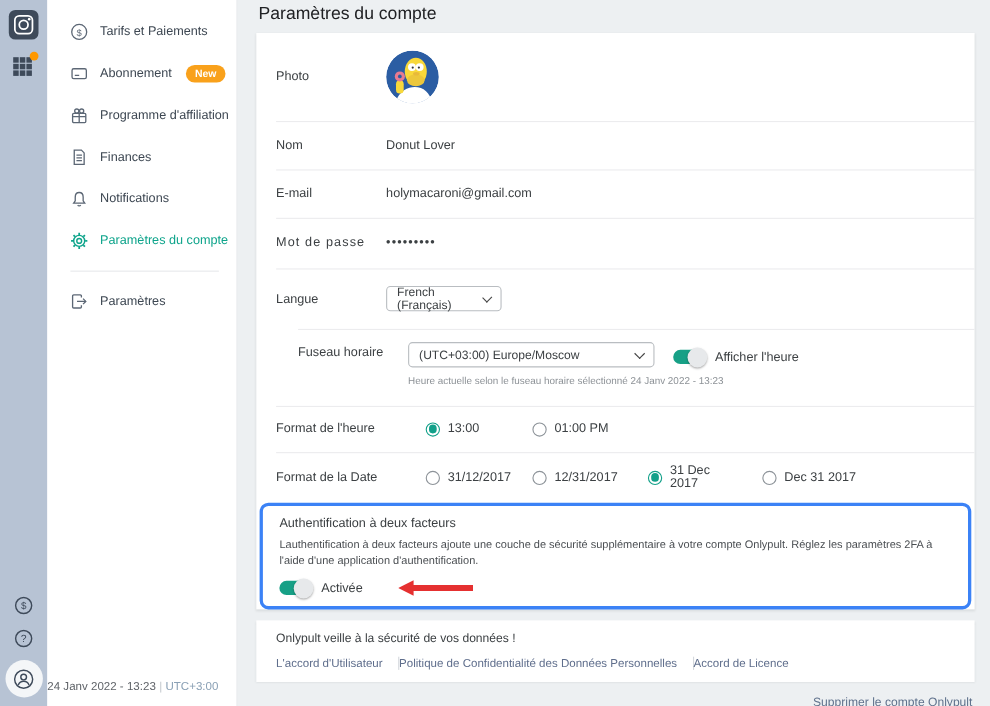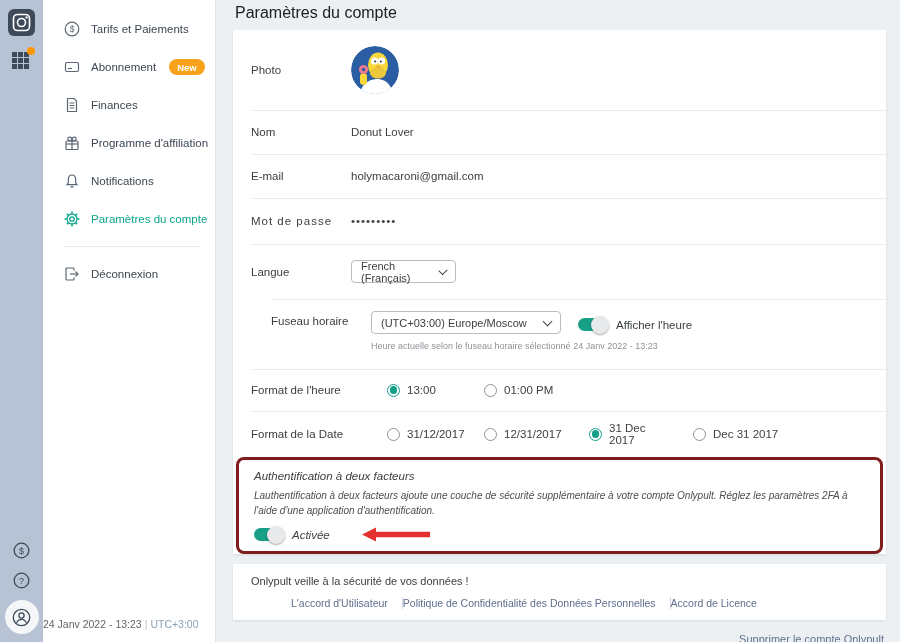--- a/index.html
+++ b/index.html
@@ -45,46 +45,46 @@
   .row-sm { height:44px; }
   .row-pass { height:46px; letter-spacing:1px; }
   .row-lang { height:55px; }
   .row-tz { height:70px; align-items:flex-start; padding-top:12px;margin-left:20px; }
   .row-time { height:42px; }
   .row-date { height:46px; }
 
   .select { display:inline-flex; align-items:center; justify-content:space-between; border:1px solid #b9bdc1; border-radius:4px; height:23px; padding:0 9px; font-size:11px; color:#3c4043; cursor:pointer; background:#fff; }
   .select .chev { width:7px; height:7px; border-right:1.6px solid #444; border-bottom:1.6px solid #444; transform:rotate(45deg); margin-left:12px; margin-top:-3px; }
   .sel-lang { width:105px; }
-  .sel-tz { width:190px; }
+  .sel-tz { width:224px; }
 
   .tz-right { display:flex; align-items:center; gap:10px; margin-left:17px; margin-top:4px; }
   .caption { font-size:9px; color:#8d9297; margin-top:7px; }
 
   .switch { position:relative; width:28px; height:13px; border-radius:7px; background:#17a086; cursor:pointer; flex:0 0 28px; }
   .switch::after { content:""; position:absolute; right:-3px; top:-2.5px; width:18px; height:18px; border-radius:50%; background:#e7e9eb; box-shadow:0 1px 2px rgba(0,0,0,.35); }
   .switch-label { font-size:11.5px; color:#3c4043; }
 
   .radio-group { display:flex; align-items:center; }
   .radio-opt { display:flex; align-items:center; gap:7px; cursor:pointer;padding-left:36px; }
   .radio { width:13px; height:13px; border:1.5px solid #8d9399; border-radius:50%; flex:0 0 13px; }
   .radio.selected { border-color:#12a089; position:relative; }
   .radio.selected::after { content:""; position:absolute; left:1.8px; top:1.8px; width:7.5px; height:7.5px; border-radius:50%; background:#12a089; }
   .radio-text { font-size:11.5px; color:#3c4043; }
   .w1 { width:97px; } .w2 { width:105px; } .w3 { width:104px; }
 
-  .twofa { margin:0 3px 0 3px; border:3px solid #7f1d1d; border-radius:8px; padding:10px 15px 9px;font-style:italic; }
+  .twofa { margin:0 3px 0 3px; border:3px solid #3b82f6; border-radius:8px; padding:10px 15px 9px; }
   .twofa-title { font-size:11.5px; color:#3c4043; margin-bottom:7px; }
   .twofa-desc { font-size:10px; color:#4a4e52; line-height:1.45; margin-bottom:9px; max-width:625px; }
   .twofa-toggle { display:flex; align-items:center; gap:10px; }
   .arrow { margin-left:22px; height:15px; }
 
   .footer-card { margin-top:10px; padding:11px 18px 11px; }
   .footer-msg { font-size:11px; color:#3c4043; margin-bottom:10px; }
-  .footer-links { display:flex; align-items:center;margin-left:40px; }
+  .footer-links { display:flex; align-items:center; }
   .flink { font-size:10.5px; color:#5f6e8c; cursor:pointer; }
   .flink + .flink { border-left:1px solid #d4d8dc; margin-left:14px; padding-left:0; }
 
   .delete-row { text-align:right; padding:9px 2px 0; }
   .delete-link { font-size:11px; color:#5f718c; cursor:pointer; }
 </style>
 </head>
 <body>
 
 <div class="iconstrip">
@@ -151,39 +151,39 @@
             <rect x="1.5" y="3.5" width="13" height="9" rx="1.5" fill="none" stroke="#5c6775" stroke-width="1.2"></rect>
             <line x1="4" y1="9.5" x2="8" y2="9.5" stroke="#5c6775" stroke-width="1.2"></line>
           </svg>
       </span>
       <span>Abonnement</span>
       <span class="badge-new">New</span>
     </div>
     <div class="menu-item">
       <span class="mi-icon">
         <svg width="16" height="16" viewBox="0 0 16 16">
-            <path d="M3.5 1.5 H10 L12.5 4 V14.5 H3.5 Z" fill="none" stroke="#5c6775" stroke-width="1.2"></path>
-            <line x1="5.5" y1="6" x2="10.5" y2="6" stroke="#5c6775" stroke-width="1"></line>
-            <line x1="5.5" y1="8.5" x2="10.5" y2="8.5" stroke="#5c6775" stroke-width="1"></line>
-            <line x1="5.5" y1="11" x2="10.5" y2="11" stroke="#5c6775" stroke-width="1"></line>
-          </svg>
-      </span>
-      <span>Finances</span>
-    </div>
-    <div class="menu-item">
-      <span class="mi-icon">
-        <svg width="16" height="16" viewBox="0 0 16 16">
             <rect x="2" y="6" width="12" height="8.5" rx="1" fill="none" stroke="#5c6775" stroke-width="1.2"></rect>
             <line x1="2" y1="9" x2="14" y2="9" stroke="#5c6775" stroke-width="1.2"></line>
             <line x1="8" y1="6" x2="8" y2="14.5" stroke="#5c6775" stroke-width="1.2"></line>
             <circle cx="5.8" cy="4" r="1.9" fill="none" stroke="#5c6775" stroke-width="1.2"></circle>
             <circle cx="10.2" cy="4" r="1.9" fill="none" stroke="#5c6775" stroke-width="1.2"></circle>
           </svg>
       </span>
       <span>Programme d'affiliation</span>
+    </div>
+    <div class="menu-item">
+      <span class="mi-icon">
+        <svg width="16" height="16" viewBox="0 0 16 16">
+            <path d="M3.5 1.5 H10 L12.5 4 V14.5 H3.5 Z" fill="none" stroke="#5c6775" stroke-width="1.2"></path>
+            <line x1="5.5" y1="6" x2="10.5" y2="6" stroke="#5c6775" stroke-width="1"></line>
+            <line x1="5.5" y1="8.5" x2="10.5" y2="8.5" stroke="#5c6775" stroke-width="1"></line>
+            <line x1="5.5" y1="11" x2="10.5" y2="11" stroke="#5c6775" stroke-width="1"></line>
+          </svg>
+      </span>
+      <span>Finances</span>
     </div>
     <div class="menu-item">
       <span class="mi-icon">
         <svg width="16" height="16" viewBox="0 0 16 16">
             <path d="M8 2 C5.6 2 4.4 3.9 4.4 6.2 L4.4 9.6 L3 11.6 L13 11.6 L11.6 9.6 L11.6 6.2 C11.6 3.9 10.4 2 8 2 Z" fill="none" stroke="#5c6775" stroke-width="1.2"></path>
             <path d="M6.7 13.3 A1.4 1.4 0 0 0 9.3 13.3" fill="none" stroke="#5c6775" stroke-width="1.2"></path>
           </svg>
       </span>
       <span>Notifications</span>
     </div>
@@ -208,21 +208,21 @@
     </div>
     <div class="menu-divider"></div>
     <div class="menu-item">
       <span class="mi-icon">
         <svg width="16" height="16" viewBox="0 0 16 16">
             <path d="M10 4.5 V3 C10 2.4 9.6 2 9 2 H3 C2.4 2 2 2.4 2 3 V13 C2 13.6 2.4 14 3 14 H9 C9.6 14 10 13.6 10 13 V11.5" fill="none" stroke="#5c6775" stroke-width="1.2"></path>
             <line x1="6" y1="8" x2="14" y2="8" stroke="#5c6775" stroke-width="1.2"></line>
             <path d="M11.5 5.5 L14 8 L11.5 10.5" fill="none" stroke="#5c6775" stroke-width="1.2"></path>
           </svg>
       </span>
-      <span>Déconnexion</span>
+      <span>Paramètres</span>
     </div>
   </div>
   <div class="sidebar-footer">
     <span>24 Janv 2022 - 13:23</span><span class="sep">|</span><span class="tz">UTC+3:00</span>
   </div>
 </div>
 
 <div class="main">
   <div class="page-title">Paramètres du compte</div>
 

